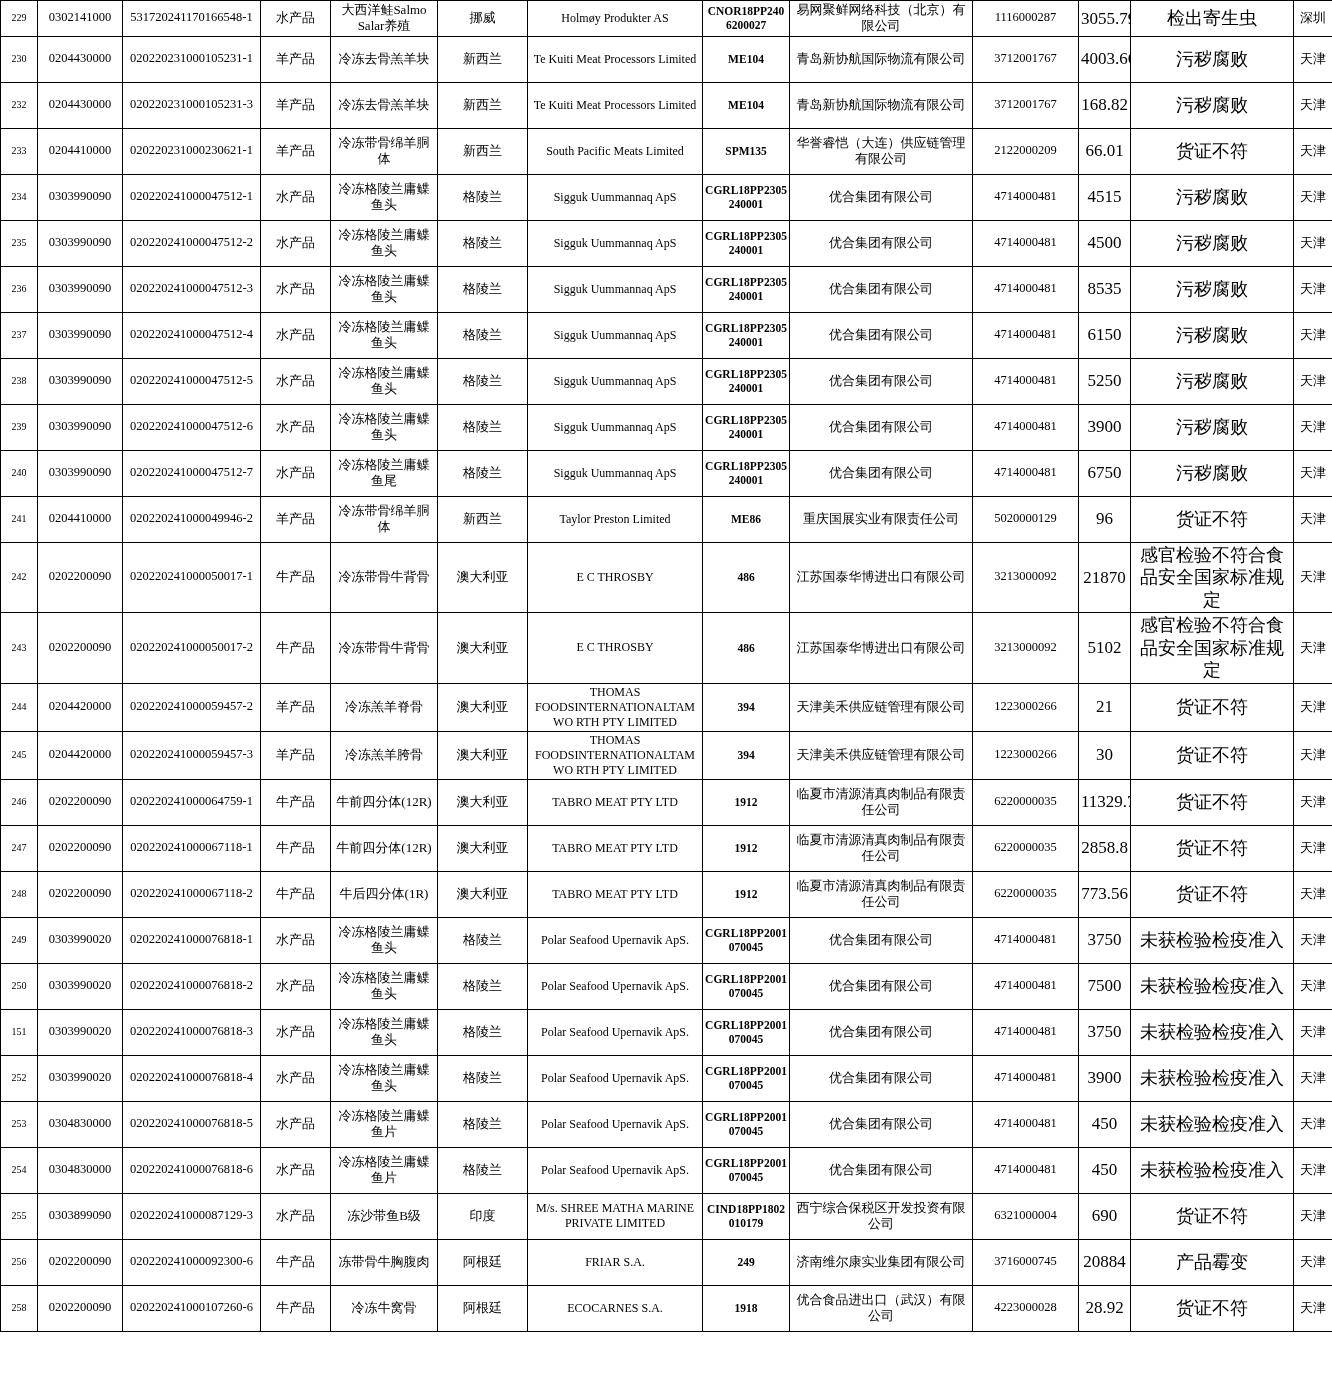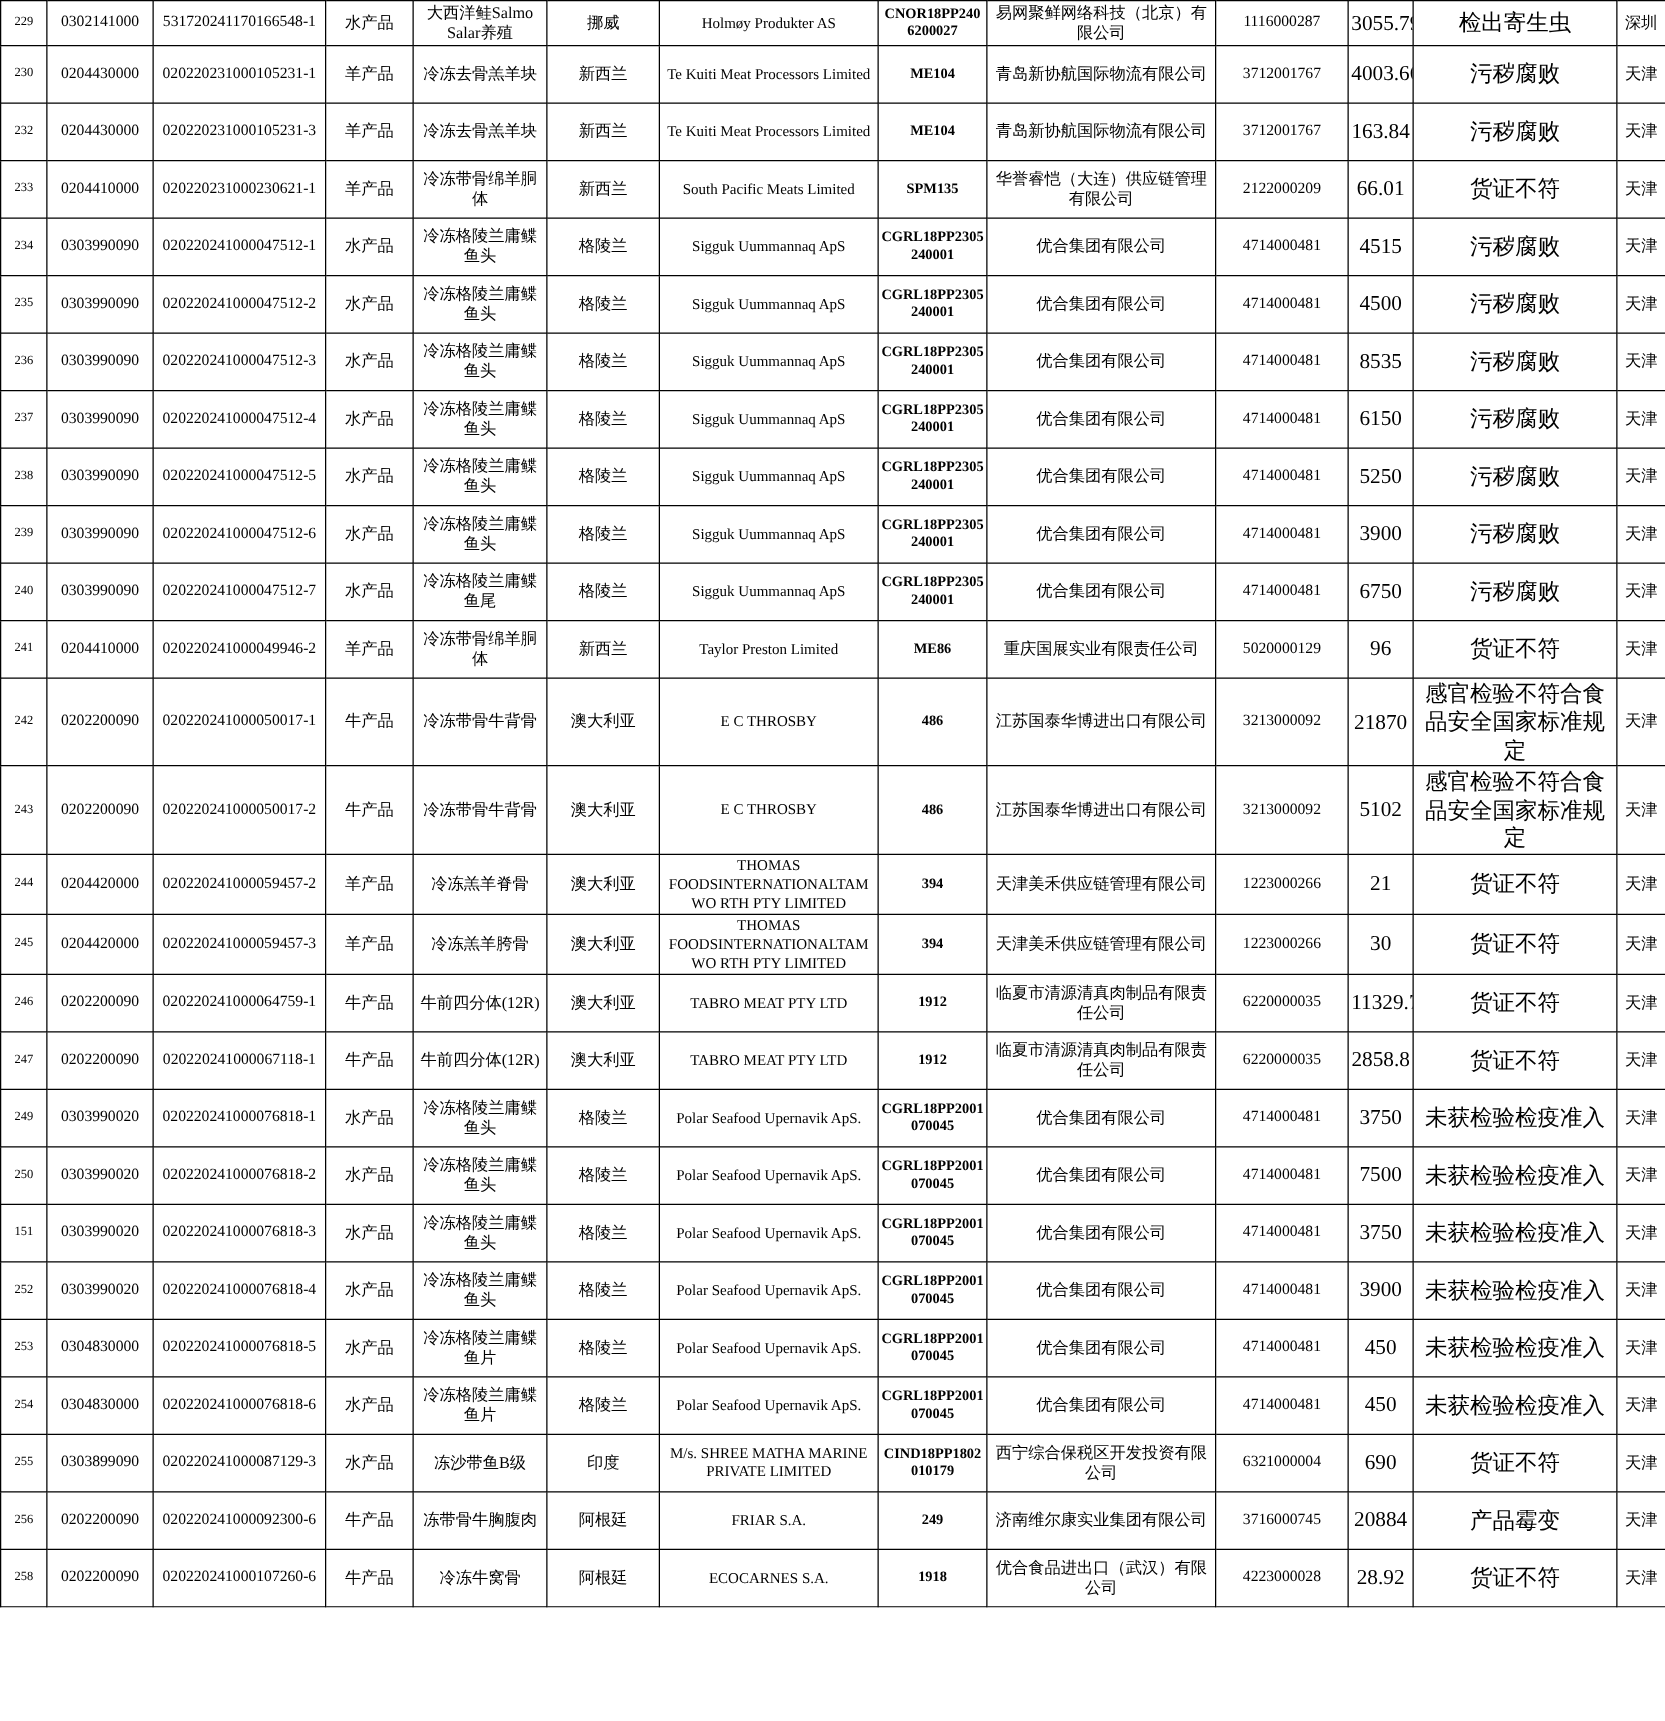--- a/index.html
+++ b/index.html
@@ -91,21 +91,21 @@
         <td class="c1" data-name="cell-row-number">232</td>
         <td class="c2" data-name="cell-hs-code">0204430000</td>
         <td class="c3" data-name="cell-entry-number">020220231000105231-3</td>
         <td class="c4" data-name="cell-product-category">羊产品</td>
         <td class="c5" data-name="cell-product-name">冷冻去骨羔羊块</td>
         <td class="c6" data-name="cell-origin">新西兰</td>
         <td class="c7" data-name="cell-manufacturer">Te Kuiti Meat Processors Limited</td>
         <td class="c8" data-name="cell-registration-number">ME104</td>
         <td class="c9" data-name="cell-importer">青岛新协航国际物流有限公司</td>
         <td class="c10" data-name="cell-importer-code">3712001767</td>
-        <td class="c11" data-name="cell-weight">163.84</td>
+        <td class="c11" data-name="cell-weight">168.82</td>
         <td class="c12" data-name="cell-rejection-reason">污秽腐败</td>
         <td class="c13" data-name="cell-port">天津</td>
       </tr>
       <tr data-name="table-row">
         <td class="c1" data-name="cell-row-number">233</td>
         <td class="c2" data-name="cell-hs-code">0204410000</td>
         <td class="c3" data-name="cell-entry-number">020220231000230621-1</td>
         <td class="c4" data-name="cell-product-category">羊产品</td>
         <td class="c5" data-name="cell-product-name">冷冻带骨绵羊胴体</td>
         <td class="c6" data-name="cell-origin">新西兰</td>
@@ -317,20 +317,35 @@
         <td class="c2" data-name="cell-hs-code">0202200090</td>
         <td class="c3" data-name="cell-entry-number">020220241000067118-1</td>
         <td class="c4" data-name="cell-product-category">牛产品</td>
         <td class="c5" data-name="cell-product-name">牛前四分体(12R)</td>
         <td class="c6" data-name="cell-origin">澳大利亚</td>
         <td class="c7" data-name="cell-manufacturer">TABRO MEAT PTY LTD</td>
         <td class="c8" data-name="cell-registration-number">1912</td>
         <td class="c9" data-name="cell-importer">临夏市清源清真肉制品有限责任公司</td>
         <td class="c10" data-name="cell-importer-code">6220000035</td>
         <td class="c11" data-name="cell-weight">2858.8</td>
+        <td class="c12" data-name="cell-rejection-reason">货证不符</td>
+        <td class="c13" data-name="cell-port">天津</td>
+      </tr>
+      <tr data-name="table-row">
+        <td class="c1" data-name="cell-row-number">248</td>
+        <td class="c2" data-name="cell-hs-code">0202200090</td>
+        <td class="c3" data-name="cell-entry-number">020220241000067118-2</td>
+        <td class="c4" data-name="cell-product-category">牛产品</td>
+        <td class="c5" data-name="cell-product-name">牛后四分体(1R)</td>
+        <td class="c6" data-name="cell-origin">澳大利亚</td>
+        <td class="c7" data-name="cell-manufacturer">TABRO MEAT PTY LTD</td>
+        <td class="c8" data-name="cell-registration-number">1912</td>
+        <td class="c9" data-name="cell-importer">临夏市清源清真肉制品有限责任公司</td>
+        <td class="c10" data-name="cell-importer-code">6220000035</td>
+        <td class="c11" data-name="cell-weight">773.56</td>
         <td class="c12" data-name="cell-rejection-reason">货证不符</td>
         <td class="c13" data-name="cell-port">天津</td>
       </tr>
       <tr data-name="table-row">
         <td class="c1" data-name="cell-row-number">249</td>
         <td class="c2" data-name="cell-hs-code">0303990020</td>
         <td class="c3" data-name="cell-entry-number">020220241000076818-1</td>
         <td class="c4" data-name="cell-product-category">水产品</td>
         <td class="c5" data-name="cell-product-name">冷冻格陵兰庸鲽鱼头</td>
         <td class="c6" data-name="cell-origin">格陵兰</td>

